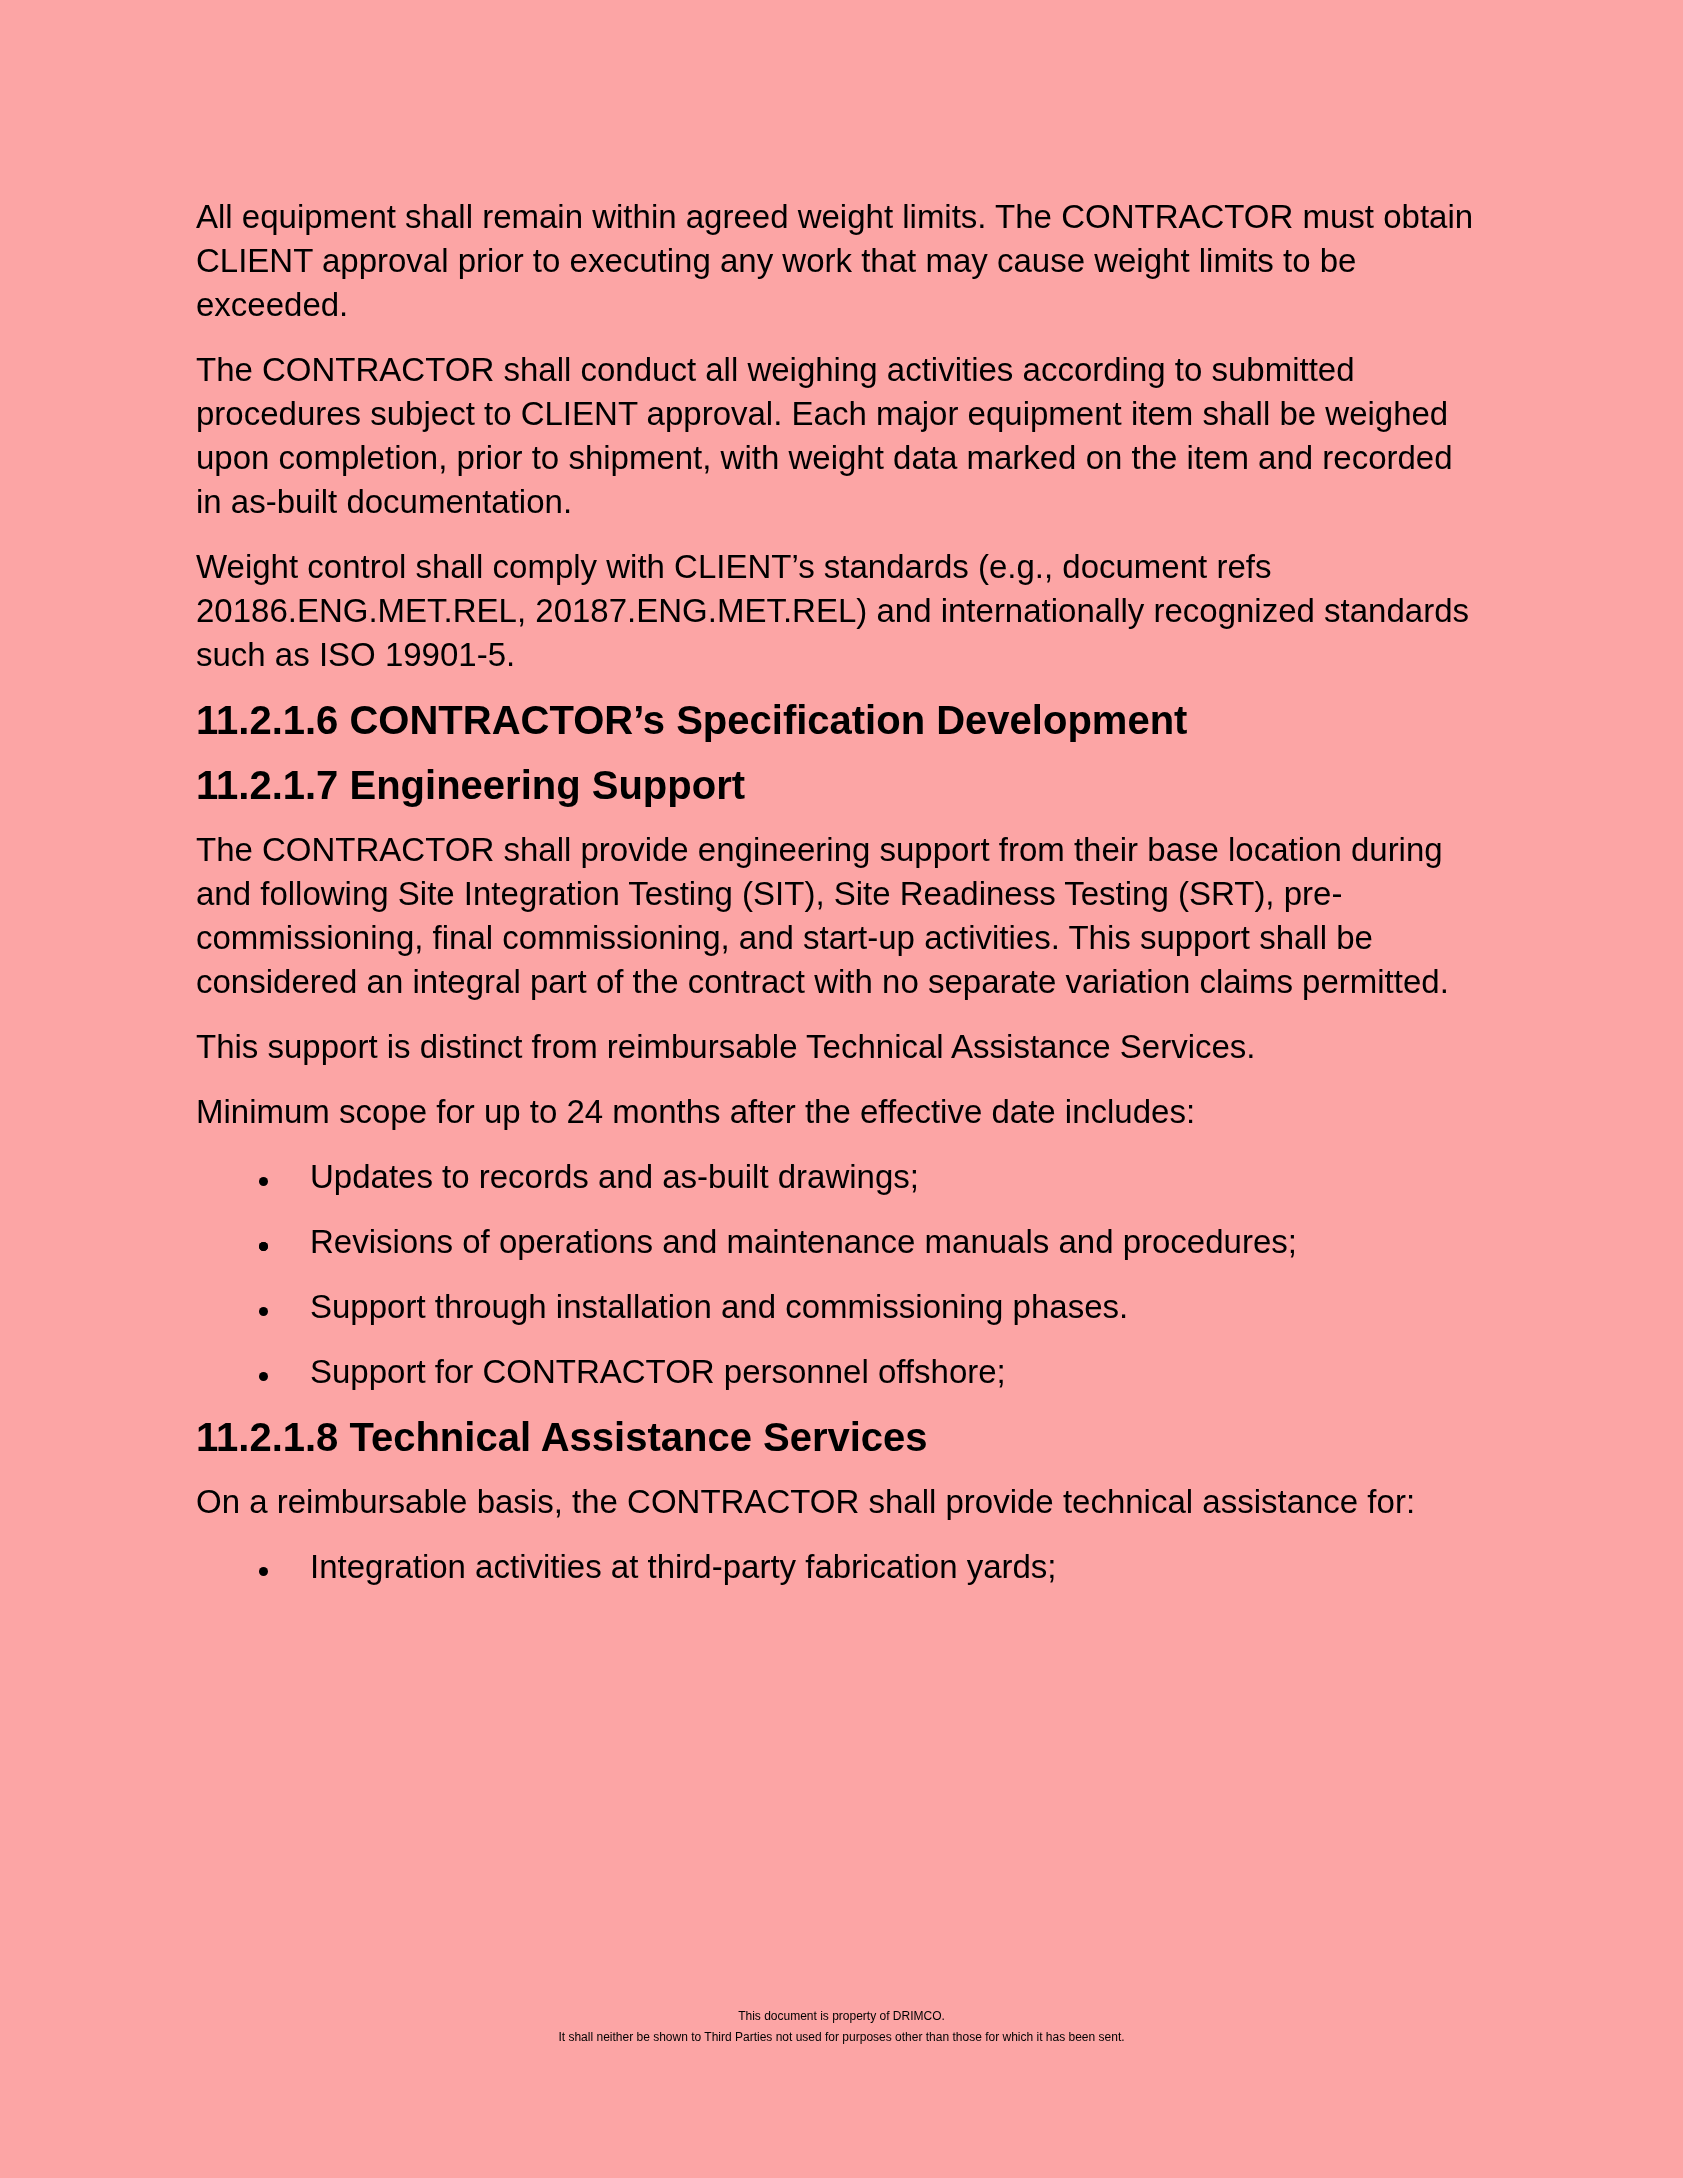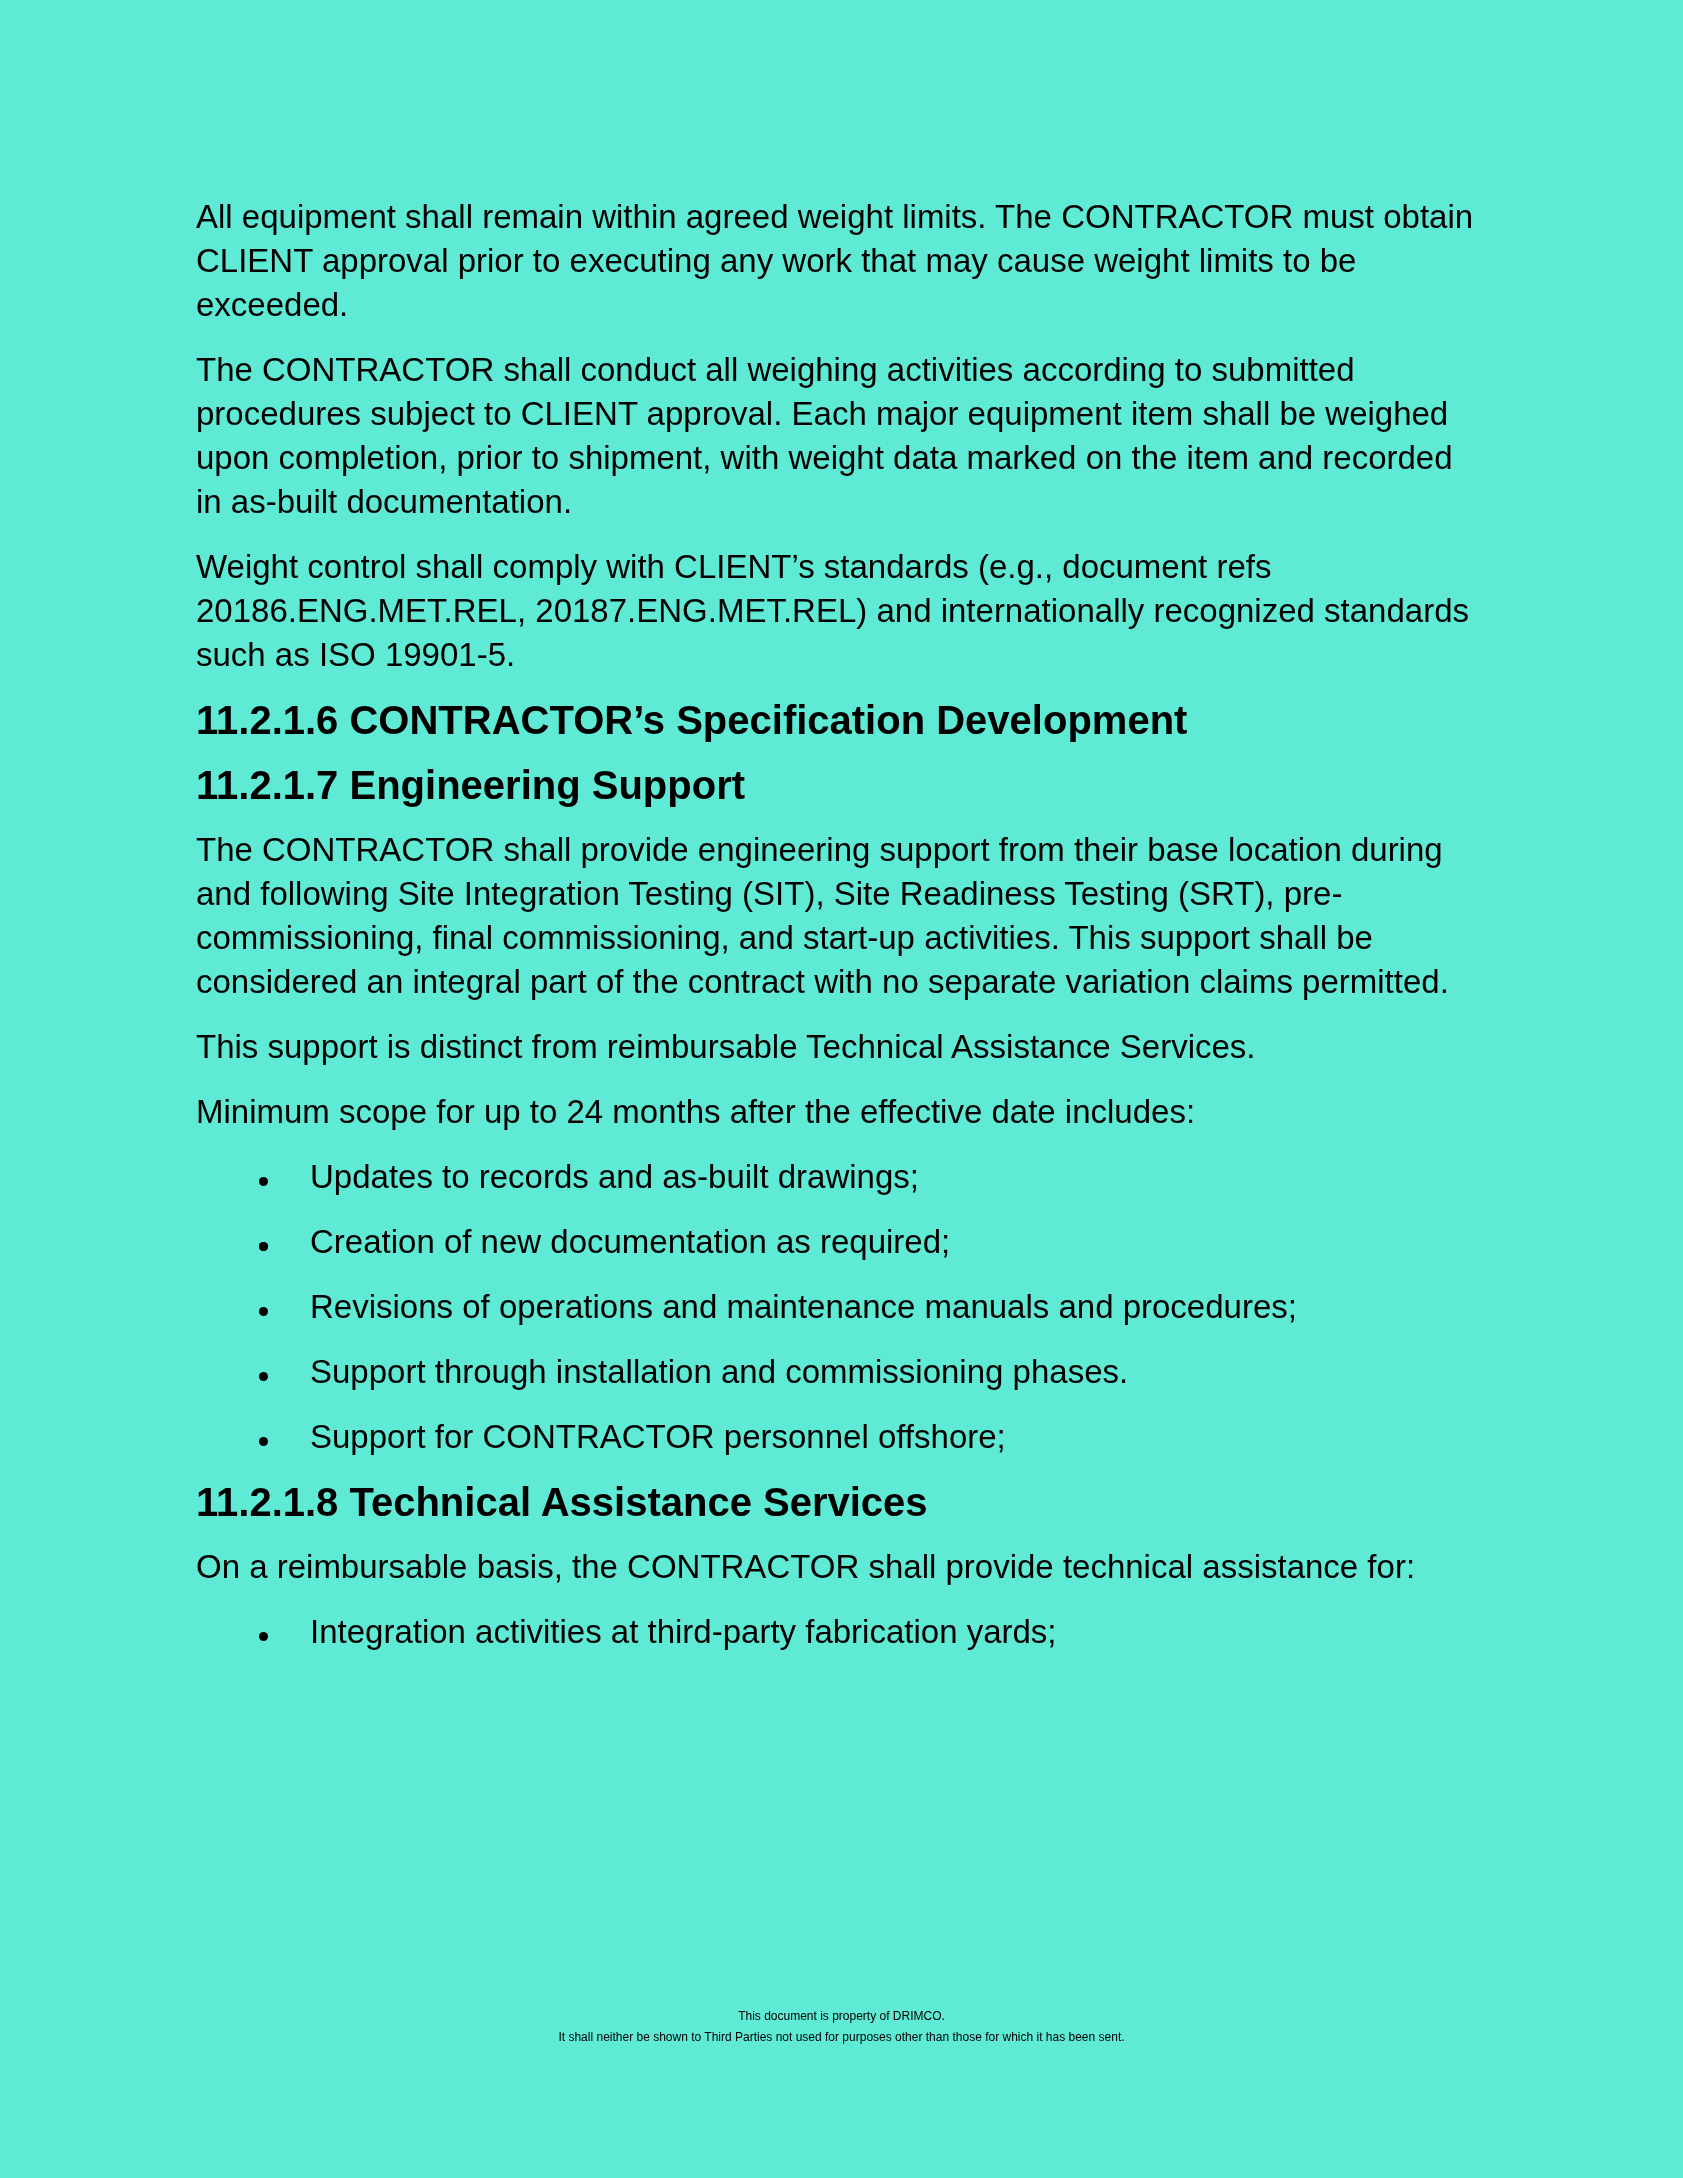--- a/index.html
+++ b/index.html
@@ -4,21 +4,21 @@
 <style>
   html, body {
     margin: 0;
     padding: 0;
     background: #ffffff;
   }
   .page {
     position: relative;
     width: 1683px;
     height: 2178px;
-    background: #5eead4;
+    background: #fca5a5;
     overflow: hidden;
     font-family: "Liberation Sans", "DejaVu Sans", sans-serif;
     color: #000000;
   }
   .content {
     position: absolute;
     left: 196px;
     top: 195px;
     width: 1289px;
     font-size: 33px;
@@ -90,24 +90,20 @@
     <ul>
       <li>
         <span class="bullet-dot"></span>
         <span>Updates to records and as-built drawings;</span>
       </li>
       <li>
         <span class="bullet-dot"></span>
       </li>
       <li>
         <span class="bullet-dot"></span>
-        <span>Creation of new documentation as required;</span>
-      </li>
-      <li>
-        <span class="bullet-dot"></span>
         <span>Revisions of operations and maintenance manuals and procedures;</span>
       </li>
       <li>
         <span class="bullet-dot"></span>
         <span>Support through installation and commissioning phases.</span>
       </li>
       <li>
         <span class="bullet-dot"></span>
         <span>Support for CONTRACTOR personnel offshore;</span>
       </li>

